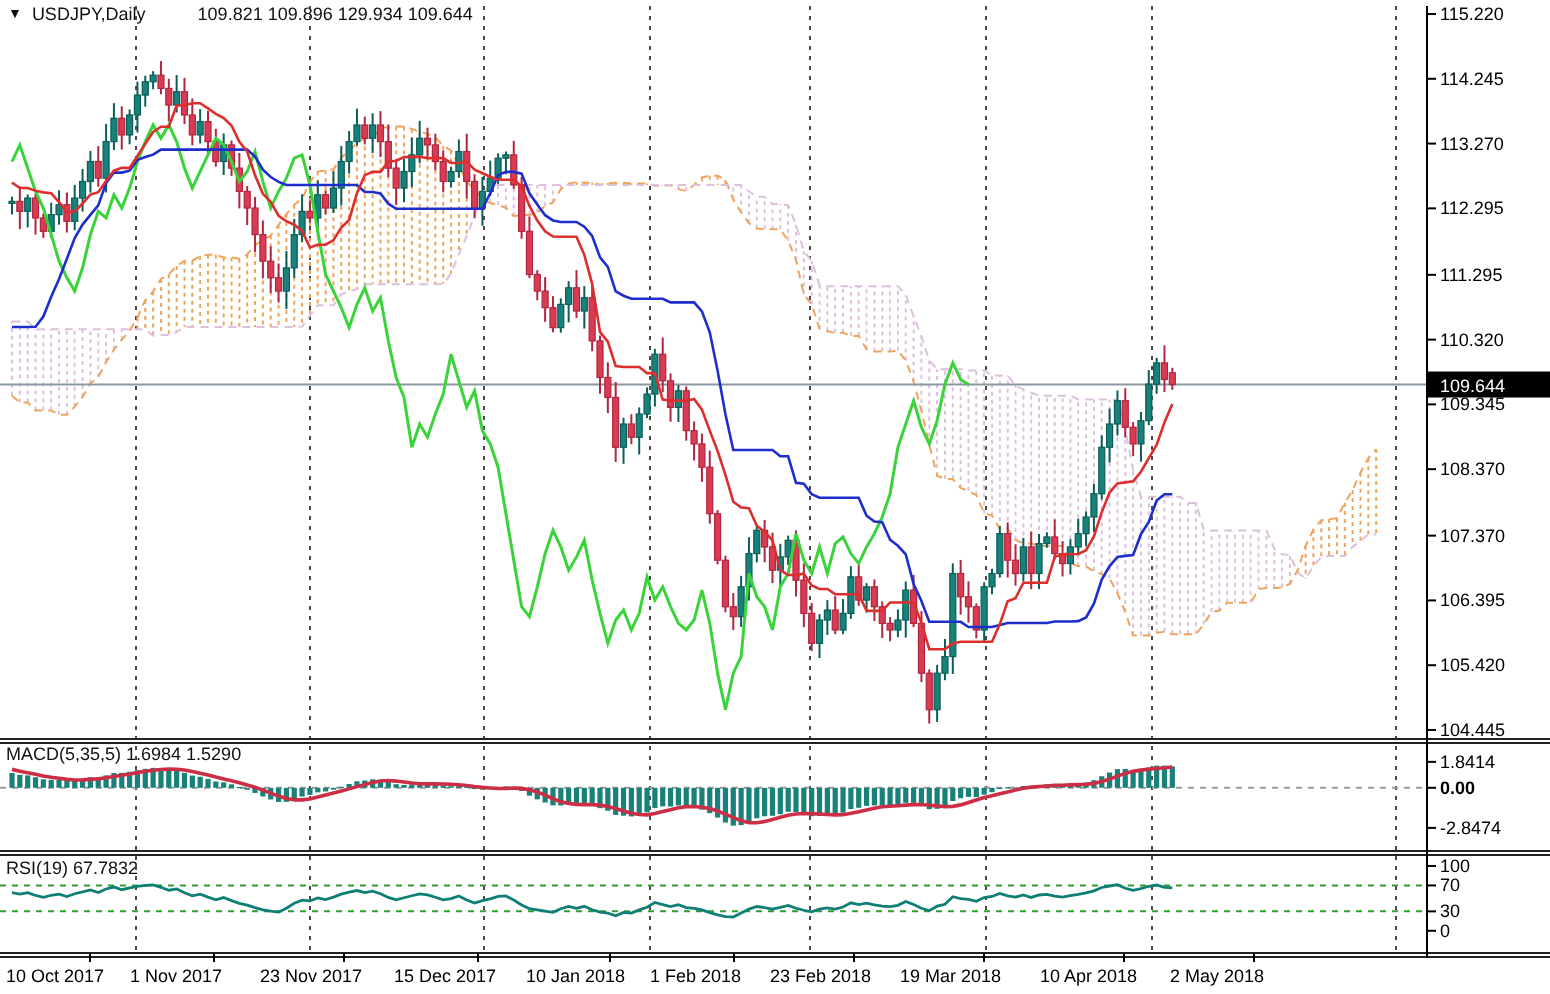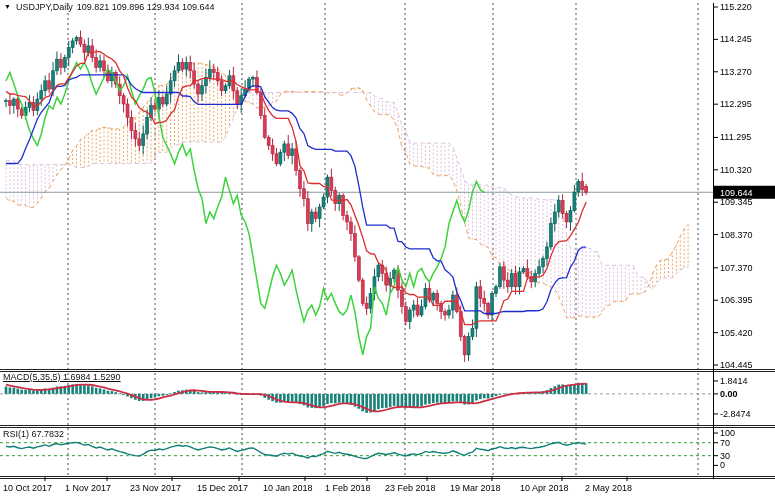--- a/index.html
+++ b/index.html
@@ -1,38 +1,38 @@
 <!DOCTYPE html>
 <html><head>
 <meta charset="utf-8">
 <style>
   html,body{margin:0;padding:0;background:#fff;}
   #chart-window{position:relative;width:775px;height:497px;background:#fff;overflow:hidden;
     font-family:"Liberation Sans",sans-serif;color:#111;}
   .overlay{position:absolute;z-index:1;font-size:9px;line-height:11px;white-space:nowrap;color:#111;}
   #chart-canvas{position:absolute;left:0;top:0;z-index:2;}
   #title-bar{left:4px;top:2px;}
-  #title-bar .sym{margin-right:4px;}
+  #title-bar .sym{margin-right:26px;}
   #dropdown-arrow{font-size:7px;margin-right:5px;position:relative;top:-1px;cursor:pointer;}
-  #macd-label{left:3px;top:372px;text-decoration:underline;}
+  #macd-label{left:3px;top:372px;}
   #rsi-label{left:3px;top:429px;}
   .axis-hotzone{position:absolute;z-index:3;background:transparent;}
 </style>
 </head>
 <body>
 
 <div id="chart-window">
 
   <div id="title-bar" class="overlay">
     <span id="dropdown-arrow">▼</span><span class="sym">USDJPY,Daily</span><span>109.821 109.896 129.934 109.644</span>
   </div>
 
   <div id="macd-label" class="overlay">MACD(5,35,5) 1.6984 1.5290</div>
 
-  <div id="rsi-label" class="overlay">RSI(1) 67.7832</div>
+  <div id="rsi-label" class="overlay">RSI(19) 67.7832</div>
 
   <div id="chart-canvas"><svg width="775" height="497" viewBox="0 0 775 497" xmlns="http://www.w3.org/2000/svg" style="font-family:'Liberation Sans',sans-serif;">
         <defs>
           <clipPath id="mc">
             <rect x="0" y="3" width="713" height="366"></rect>
           </clipPath>
           <clipPath id="mp">
             <rect x="0" y="372" width="713" height="52.5"></rect>
           </clipPath>
           <clipPath id="rp">

